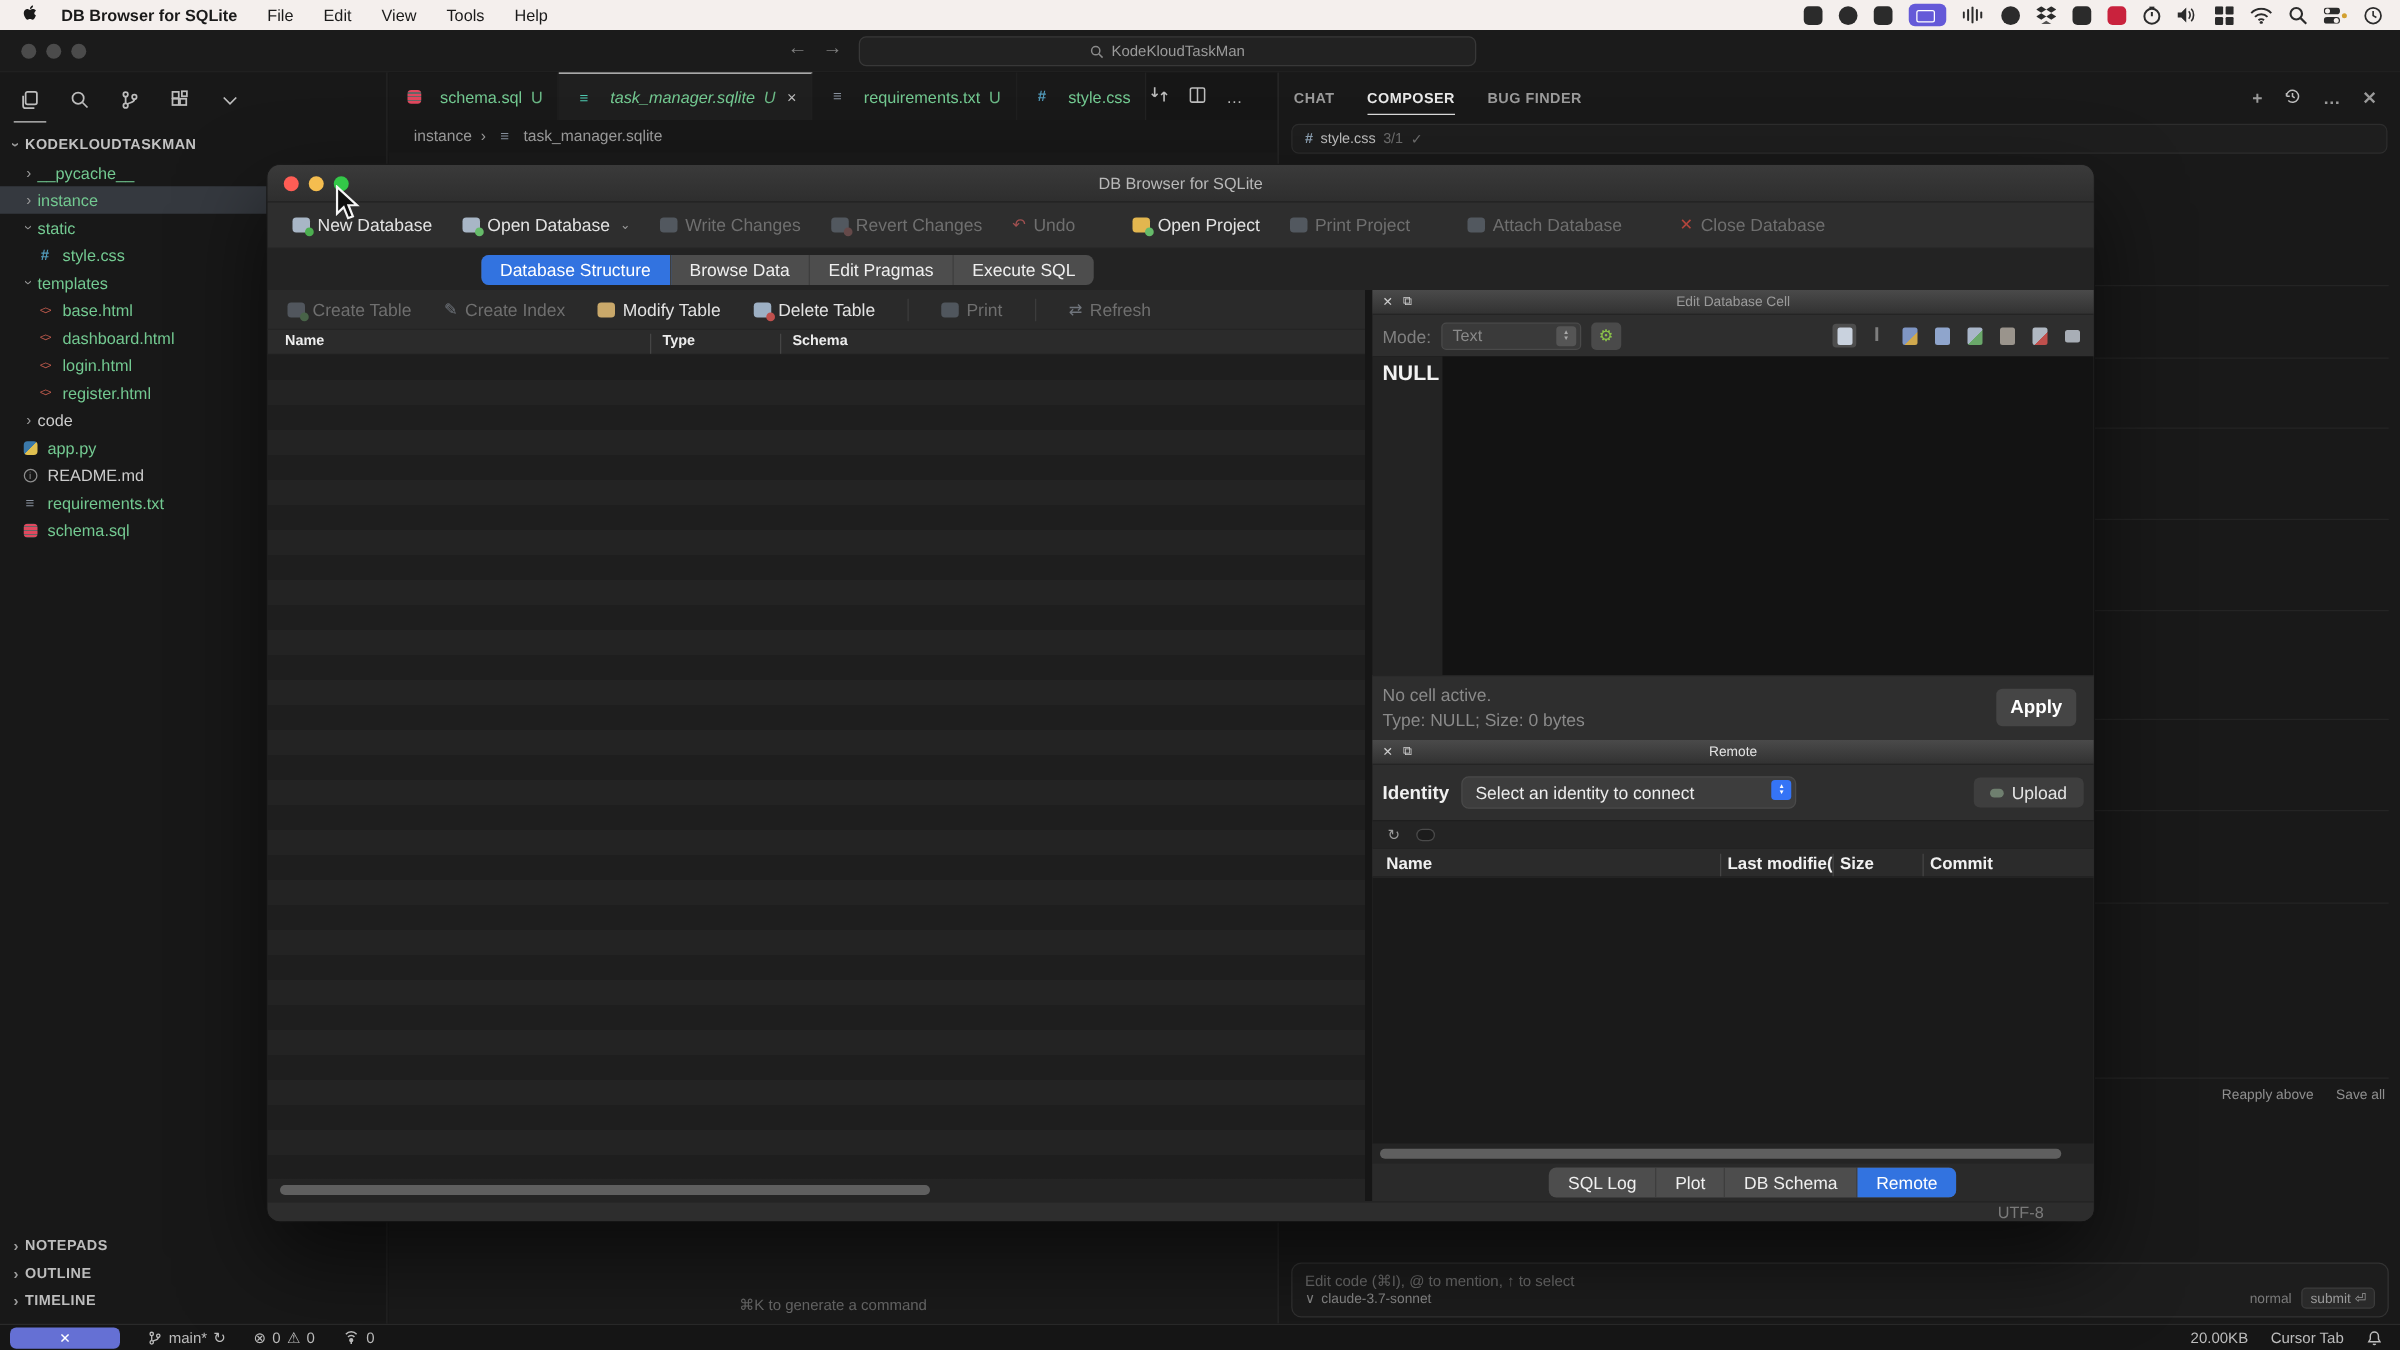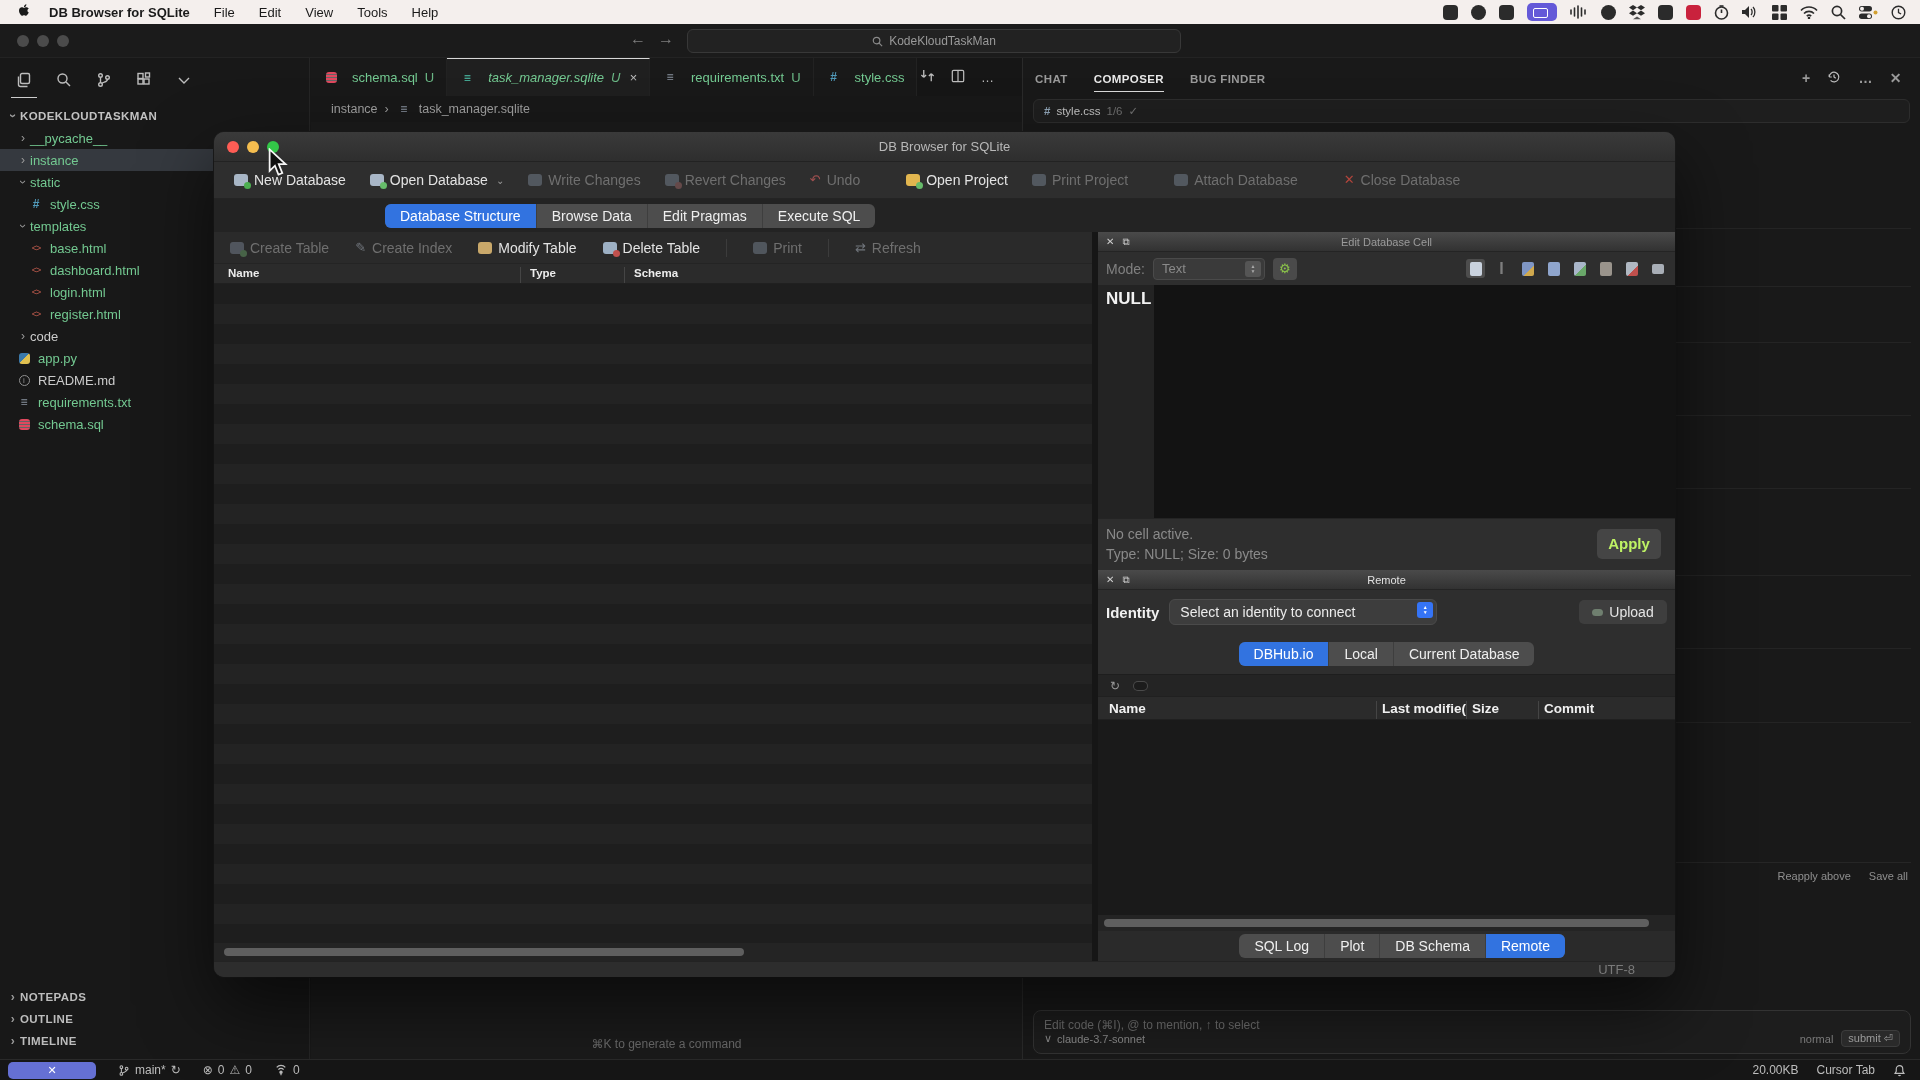--- a/index.html
+++ b/index.html
@@ -160,21 +160,21 @@
   .cell-icons { margin-left:auto; display:flex; gap:7px; }
   .ci { width:19px; height:19px; border-radius:3px; display:flex; align-items:center; justify-content:center; }
   .ci .sq { width:12px; height:14px; border-radius:2px; }
   .ci.pressed { background:#4d4d4d; }
   .null-area { flex:1.2; background:#131313; position:relative; min-height:0; }
   .null-strip { position:absolute; left:0; top:0; width:56px; height:100%; background:#232323; }
   .null-text { position:absolute; left:8px; top:4px; color:#f2f2f2; font-size:17px; font-weight:bold; }
   .cellstatus { height:52px; background:#2e2e2e; border-top:1px solid #242424; position:relative;
     color:#8a8a8a; font-size:14px; padding:5px 0 0 8px; line-height:20px; flex:0 0 auto; }
   .apply-btn { position:absolute; right:14px; top:10px; width:64px; height:30px; background:#454545;
-    border-radius:5px; color:#bef264; font-size:15px; font-weight:bold; display:flex; align-items:center; justify-content:center; }
+    border-radius:5px; color:#ffffff; font-size:15px; font-weight:bold; display:flex; align-items:center; justify-content:center; }
   .identity-row { height:44px; display:flex; align-items:center; gap:10px; padding:0 8px; flex:0 0 auto; }
   .id-label { color:#f0f0f0; font-size:15px; font-weight:bold; }
   .id-combo { width:268px; height:26px; background:#3d3d3d; border:1px solid #4a4a4a; border-radius:6px;
     color:#ececec; font-size:14px; display:flex; align-items:center; padding-left:10px; position:relative; }
   .upload-btn { margin-left:auto; width:88px; height:24px; background:#3e3e3e; border-radius:5px; color:#e5e5e5;
     font-size:14px; display:flex; align-items:center; justify-content:center; gap:6px; }
   .cloud { width:11px; height:7px; border-radius:5px; background:#6f7f6f; position:relative; }
   .remote-tabs-row { height:40px; display:flex; align-items:center; justify-content:center; flex:0 0 auto; }
   .mini-toolbar { height:22px; background:#242424; border-top:1px solid #1e1e1e; display:flex; align-items:center;
     gap:14px; padding-left:12px; color:#9a9a9a; font-size:12px; flex:0 0 auto; }
@@ -472,21 +472,21 @@
                 <path d="M2.5 8a5.5 5.5 0 1 1 1.6 3.9M2.5 8V5M2.5 8h3"></path>
                 <path d="M8 5v3l2 1.5"></path>
               </svg></span>
           <span>…</span>
           <span>✕</span>
         </span>
       </div>
       <div class="cpill-wrap">
         <span class="hash">#</span>
         <span>style.css</span>
-        <span class="frac">1/6</span>
+        <span class="frac">3/1</span>
         <span class="check">✓</span>
       </div>
       <span class="cchev">∨</span>
 
       <div class="card-sep" style="top:170px"></div>
       <div class="card-sep" style="top:228px"></div>
       <div class="card-sep" style="top:284px"></div>
       <div class="card-sep" style="top:357px"></div>
       <div class="card-sep" style="top:430px"></div>
       <div class="card-sep" style="top:517px"></div>
@@ -723,27 +723,20 @@
           <span class="id-label">Identity</span>
           <span class="id-combo">
             <span>Select an identity to connect</span>
             <span class="stepper blue">▲<br>▼</span>
           </span>
           <span class="upload-btn">
             <span class="cloud"></span>
             <span>Upload</span>
           </span>
         </div>
-        <div class="remote-tabs-row">
-          <div class="seg">
-            <div class="active">DBHub.io</div>
-            <div>Local</div>
-            <div>Current Database</div>
-          </div>
-        </div>
         <div class="mini-toolbar">
           <span>↻</span>
           <span class="darkcloud"></span>
         </div>
         <div class="rgrid-header">
           <span style="left:11px">Name</span>
           <span class="gh-div" style="left:278px"></span>
           <span style="left:284px">Last modifie(</span>
           <span class="gh-div" style="left:368px"></span>
           <span style="left:374px">Size</span>

